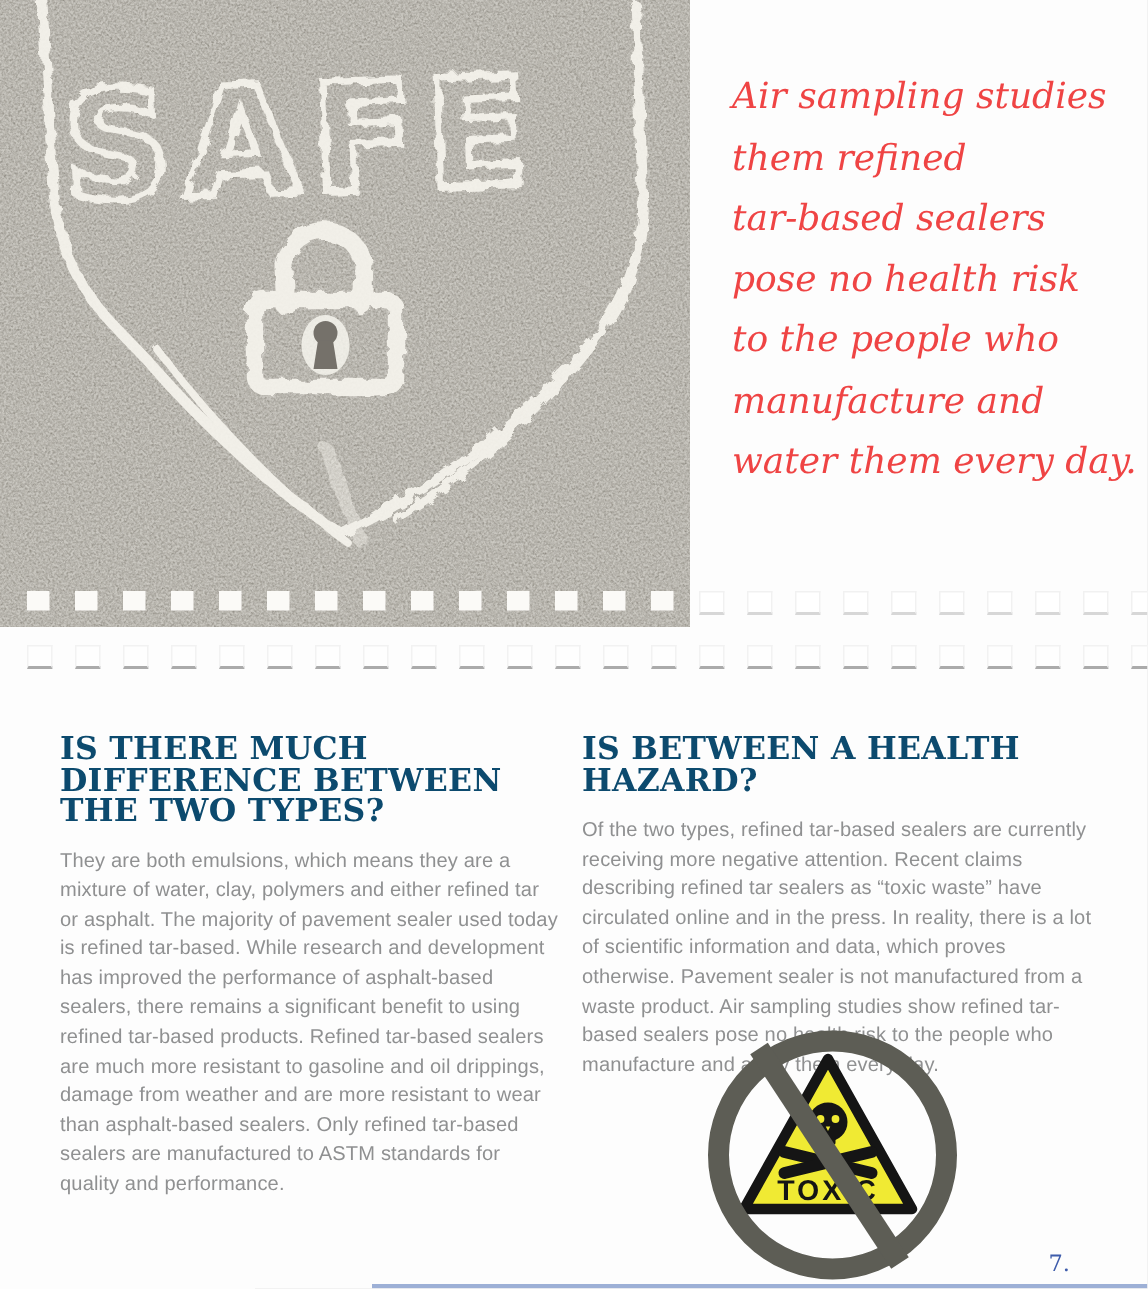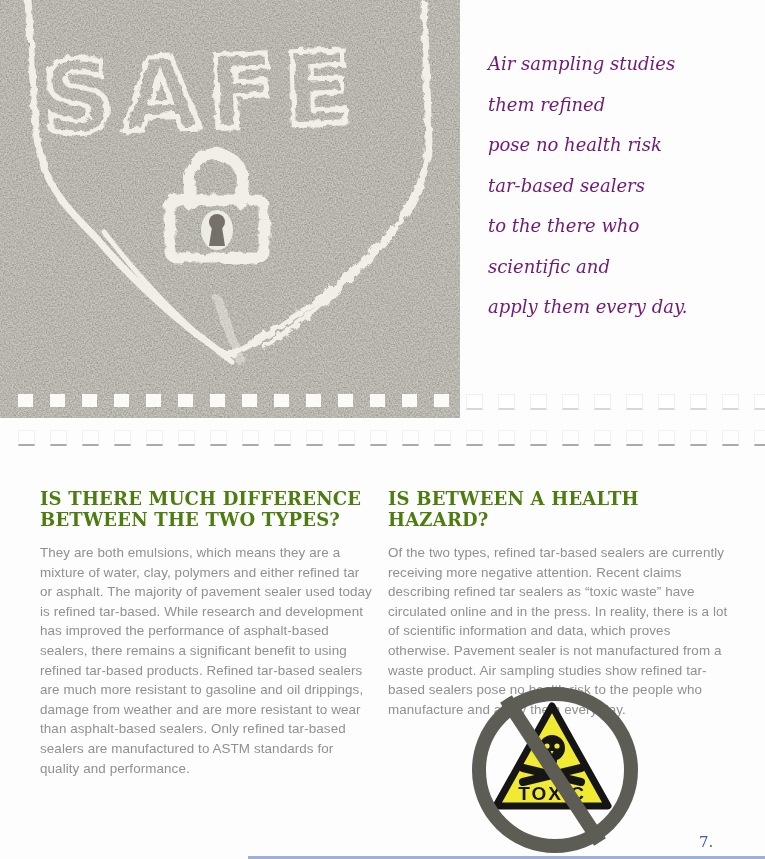--- a/index.html
+++ b/index.html
@@ -19,32 +19,32 @@
   .strip-2{top:430px;}
   .film-sq{position:absolute;top:0;width:15px;height:13px;box-sizing:content-box;}
   .sq-photo{background:#fbfaf7;}
   .sq-emboss-light{background:#ffffff;border:1px solid #f1f1f1;border-bottom:2px solid #d7d7d7;}
   .sq-emboss{background:#fefefe;border:1px solid #f2f2f2;border-bottom:2px solid #ababab;}
 
   
   .pullquote{
     position:absolute;left:488px;top:44px;width:270px;
     font-family:"DejaVu Serif",serif;font-style:italic;
-    font-size:18px;line-height:40.5px;color:#701a75;
+    font-size:24px;line-height:40.5px;color:#ef4444;
   }
 
   
   .col{position:absolute;top:489px;}
   .col-left{left:40px;width:335px;}
   .col-right{left:388px;width:340px;}
   .col h2{
     margin:0 0 13px 0;
     font-family:"DejaVu Serif",serif;font-weight:600;
-    font-size:18px;line-height:20.5px;letter-spacing:0.2px;
-    color:#4d7c0f;
+    font-size:21px;line-height:20.5px;letter-spacing:0.2px;
+    color:#0c4a6e;
   }
   .col p{
     margin:0;font-size:13.4px;line-height:19.6px;letter-spacing:0.1px;
     color:#8f9091;
   }
 
   
   .toxic{position:absolute;left:463px;top:684px;width:184px;height:170px;}
 
   
@@ -150,25 +150,25 @@
       <div class="film-sq sq-emboss" style="left: 626px;"></div>
       <div class="film-sq sq-emboss" style="left: 658px;"></div>
       <div class="film-sq sq-emboss" style="left: 690px;"></div>
       <div class="film-sq sq-emboss" style="left: 722px;"></div>
       <div class="film-sq sq-emboss" style="left: 754px;"></div>
     </div>
 
   <div class="pullquote">
     <div>Air sampling studies</div>
     <div>them refined</div>
+    <div>tar-based sealers</div>
     <div>pose no health risk</div>
-    <div>tar-based sealers</div>
-    <div>to the there who</div>
-    <div>scientific and</div>
-    <div>apply them every day.</div>
+    <div>to the people who</div>
+    <div>manufacture and</div>
+    <div>water them every day.</div>
   </div>
 
   <div class="col col-left">
     <h2>IS THERE MUCH DIFFERENCE BETWEEN THE TWO TYPES?</h2>
     <p>They are both emulsions, which means they are a mixture of water, clay, polymers and either refined tar or asphalt. The majority of pavement sealer used today is refined tar-based. While research and development has improved the performance of asphalt-based sealers, there remains a significant benefit to using refined tar-based products. Refined tar-based sealers are much more resistant to gasoline and oil drippings, damage from weather and are more resistant to wear than asphalt-based sealers. Only refined tar-based sealers are manufactured to ASTM standards for quality and performance.</p>
   </div>
 
   <div class="col col-right">
     <h2>IS BETWEEN A HEALTH HAZARD?</h2>
     <p>Of the two types, refined tar-based sealers are currently receiving more negative attention. Recent claims describing refined tar sealers as “toxic waste” have circulated online and in the press. In reality, there is a lot of scientific information and data, which proves otherwise. Pavement sealer is not manufactured from a waste product. Air sampling studies show refined tar-based sealers pose no health risk to the people who manufacture and apply them every day.</p>

